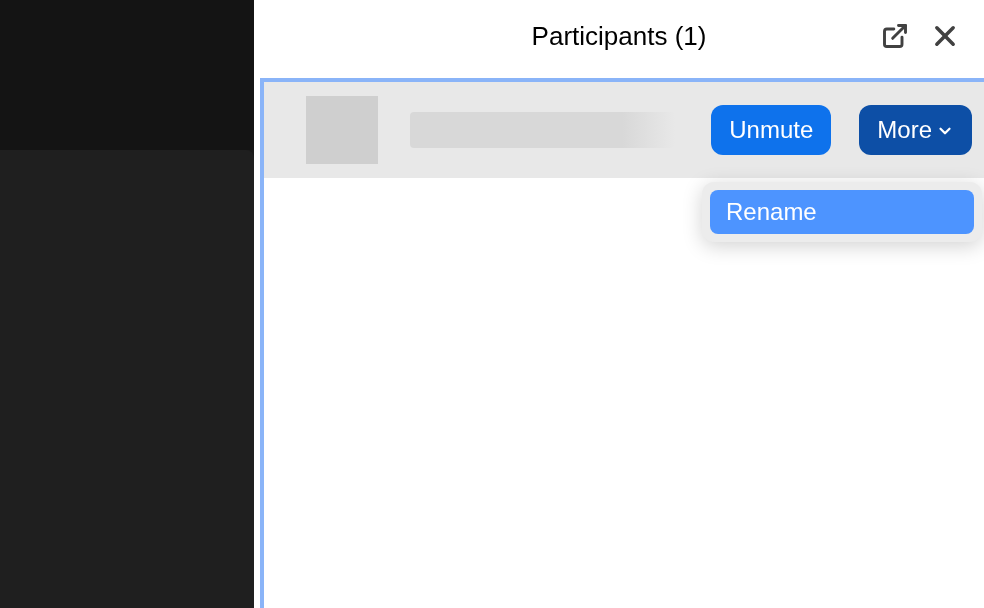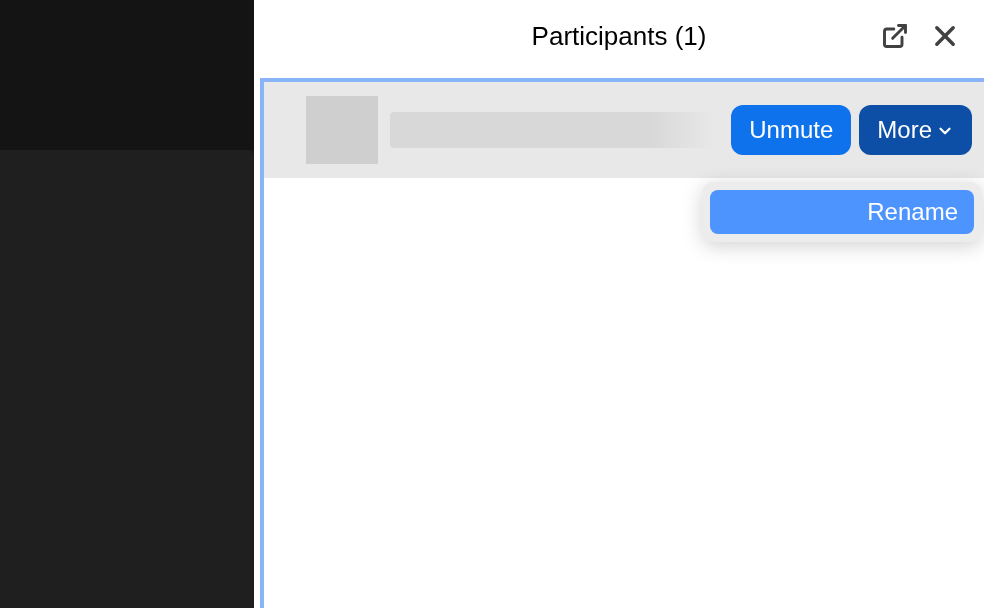--- a/index.html
+++ b/index.html
@@ -89,21 +89,21 @@
       border-right: none;
       border-bottom: none;
       background: #ffffff;
     }
     .participant-row {
       height: 96px;
       background: #e8e8e8;
       display: flex;
       align-items: center;
       padding: 0 12px 0 42px;
-      gap: 8px;
+      gap: 28px;
     }
     .avatar {
       width: 72px;
       height: 68px;
       background: #cfcfcf;
       flex-shrink: 0;
     }
     .participant-name {
       flex: 1;
       height: 36px;
@@ -150,21 +150,20 @@
     }
     .dropdown-item {
       height: 44px;
       display: flex;
       align-items: center;
       padding: 0 16px;
       font-size: 24px;
       border-radius: 8px;
       cursor: pointer;
       color: #1a1a1a;
-      justify-content: flex-end;
     }
     .dropdown-item.highlighted {
       background: #4d94ff;
       color: #ffffff;
     }
   </style>
 </head>
 <body>
 
 <div class="sidebar">

